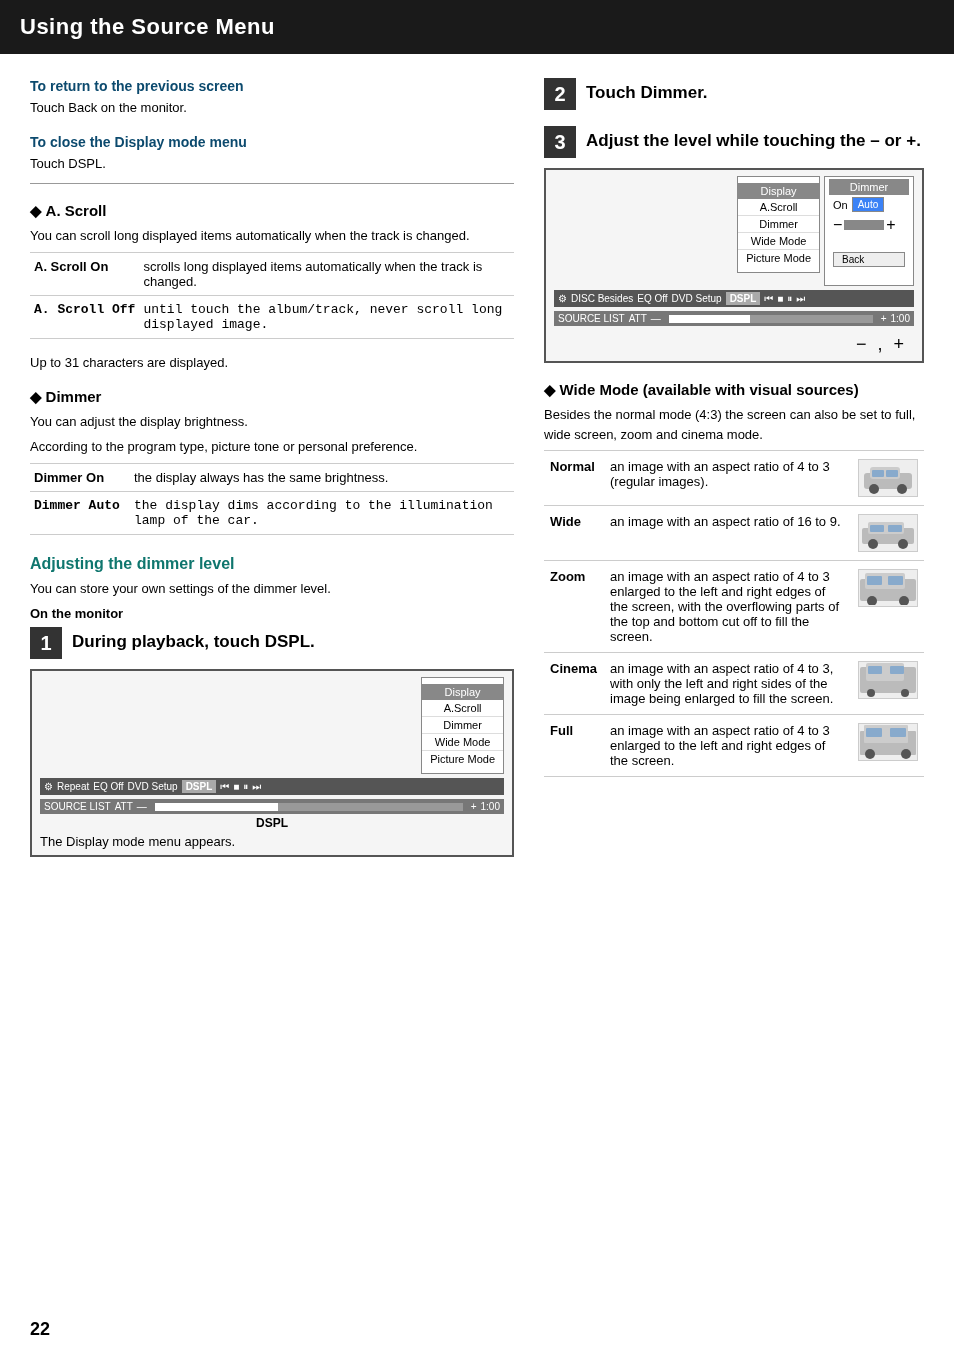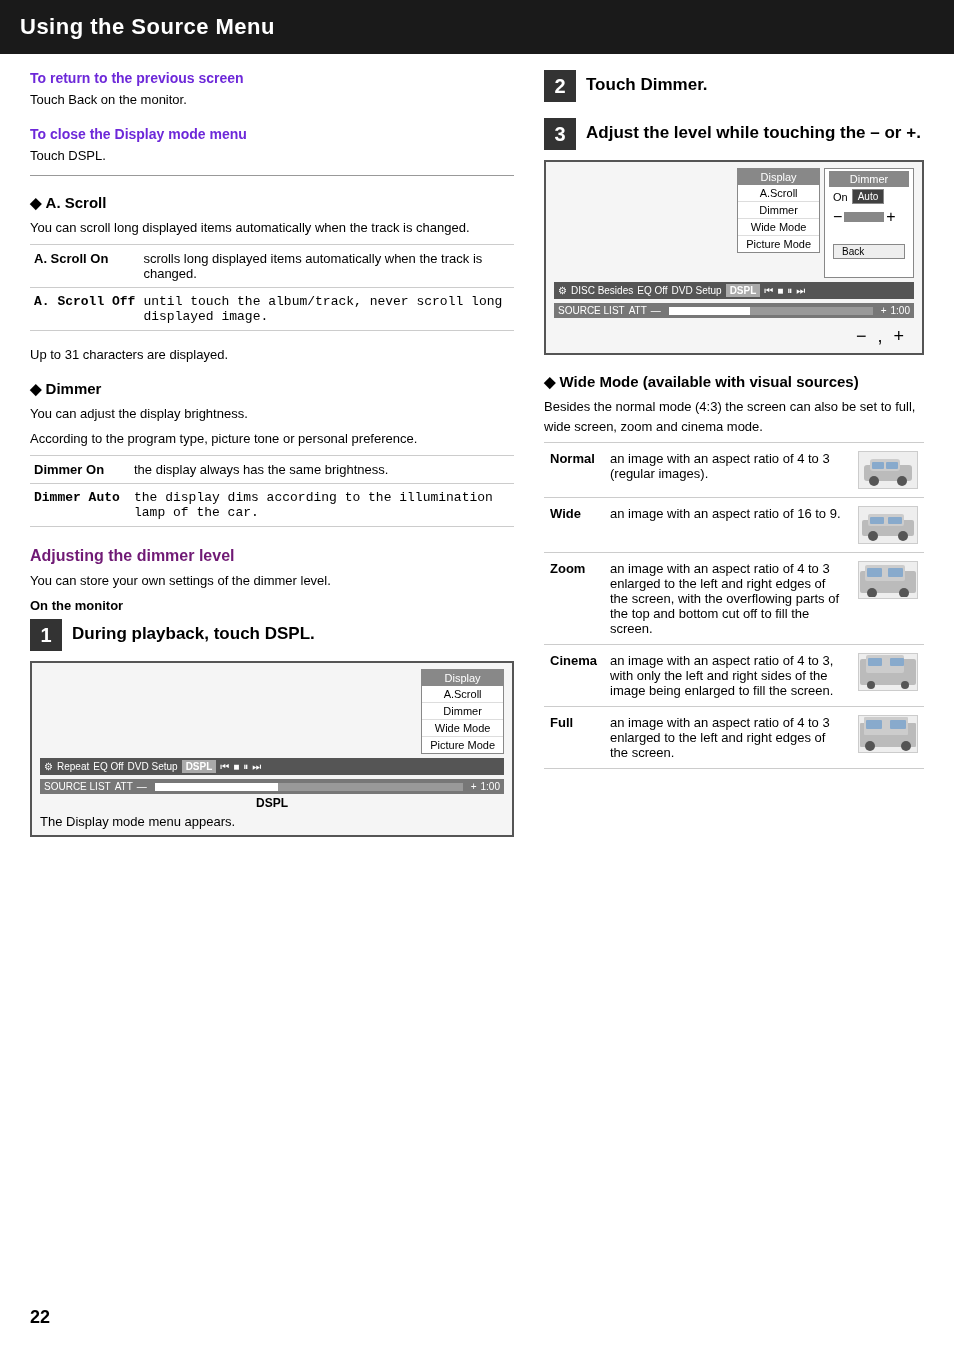--- a/index.html
+++ b/index.html
@@ -15,41 +15,41 @@
     .page {
       width: 954px;
       min-height: 1348px;
       padding: 20px 30px 30px 30px;
       position: relative;
     }
     .page-header {
       background: #1a1a1a;
       color: #fff;
       padding: 14px 20px;
-      margin: -20px -30px 16px -30px;
+      margin: -20px -30px 24px -30px;
       font-size: 22px;
       font-weight: bold;
       letter-spacing: 0.5px;
     }
     .two-column {
       display: flex;
       gap: 30px;
     }
     .left-col {
       flex: 1;
       min-width: 0;
     }
     .right-col {
       width: 380px;
       flex-shrink: 0;
     }
     .section-title {
       font-size: 14px;
       font-weight: bold;
-      color: #6d28d9;
+      color: #0c4a6e;
       margin-bottom: 4px;
       margin-top: 16px;
     }
     .section-title:first-child {
       margin-top: 0;
     }
     .section-body {
       font-size: 13px;
       line-height: 1.5;
       margin-bottom: 6px;
@@ -132,21 +132,21 @@
       width: 100%;
     }
     .monitor-menu-area {
       display: flex;
       gap: 6px;
       align-items: flex-start;
     }
     .monitor-menu {
       border: 1px solid #888;
       background: #fff;
-      padding: 0 0;
+      padding: 6px 0;
       min-width: 80px;
     }
     .monitor-menu-item {
       padding: 2px 8px;
       font-size: 11px;
       border-bottom: 1px solid #ddd;
       text-align: center;
     }
     .monitor-menu-item:last-child {
       border-bottom: none;
@@ -211,21 +211,21 @@
       padding: 2px 4px;
       font-size: 11px;
     }
     .dimmer-btn {
       border: 1px solid #888;
       padding: 1px 5px;
       font-size: 10px;
       background: #eee;
     }
     .dimmer-btn.selected {
-      background: #404040;
+      background: #3b82f6;
       color: #fff;
     }
     .dimmer-slider {
       display: flex;
       align-items: center;
       gap: 2px;
       font-size: 14px;
     }
     .back-btn {
       border: 1px solid #888;
@@ -274,29 +274,29 @@
       align-items: center;
       justify-content: center;
       overflow: hidden;
     }
     .car-svg {
       width: 56px;
       height: 34px;
     }
     .page-num {
       position: absolute;
-      bottom: 20px;
+      bottom: 8px;
       left: 30px;
       font-size: 18px;
       font-weight: bold;
     }
     .adjusting-section-title {
       font-size: 16px;
       font-weight: bold;
-      color: #701a75;
+      color: #0f766e;
       margin-top: 20px;
       margin-bottom: 6px;
     }
     .on-monitor-label {
       font-size: 13px;
       font-weight: bold;
       margin-bottom: 6px;
       margin-top: 8px;
     }
     .right-step {

